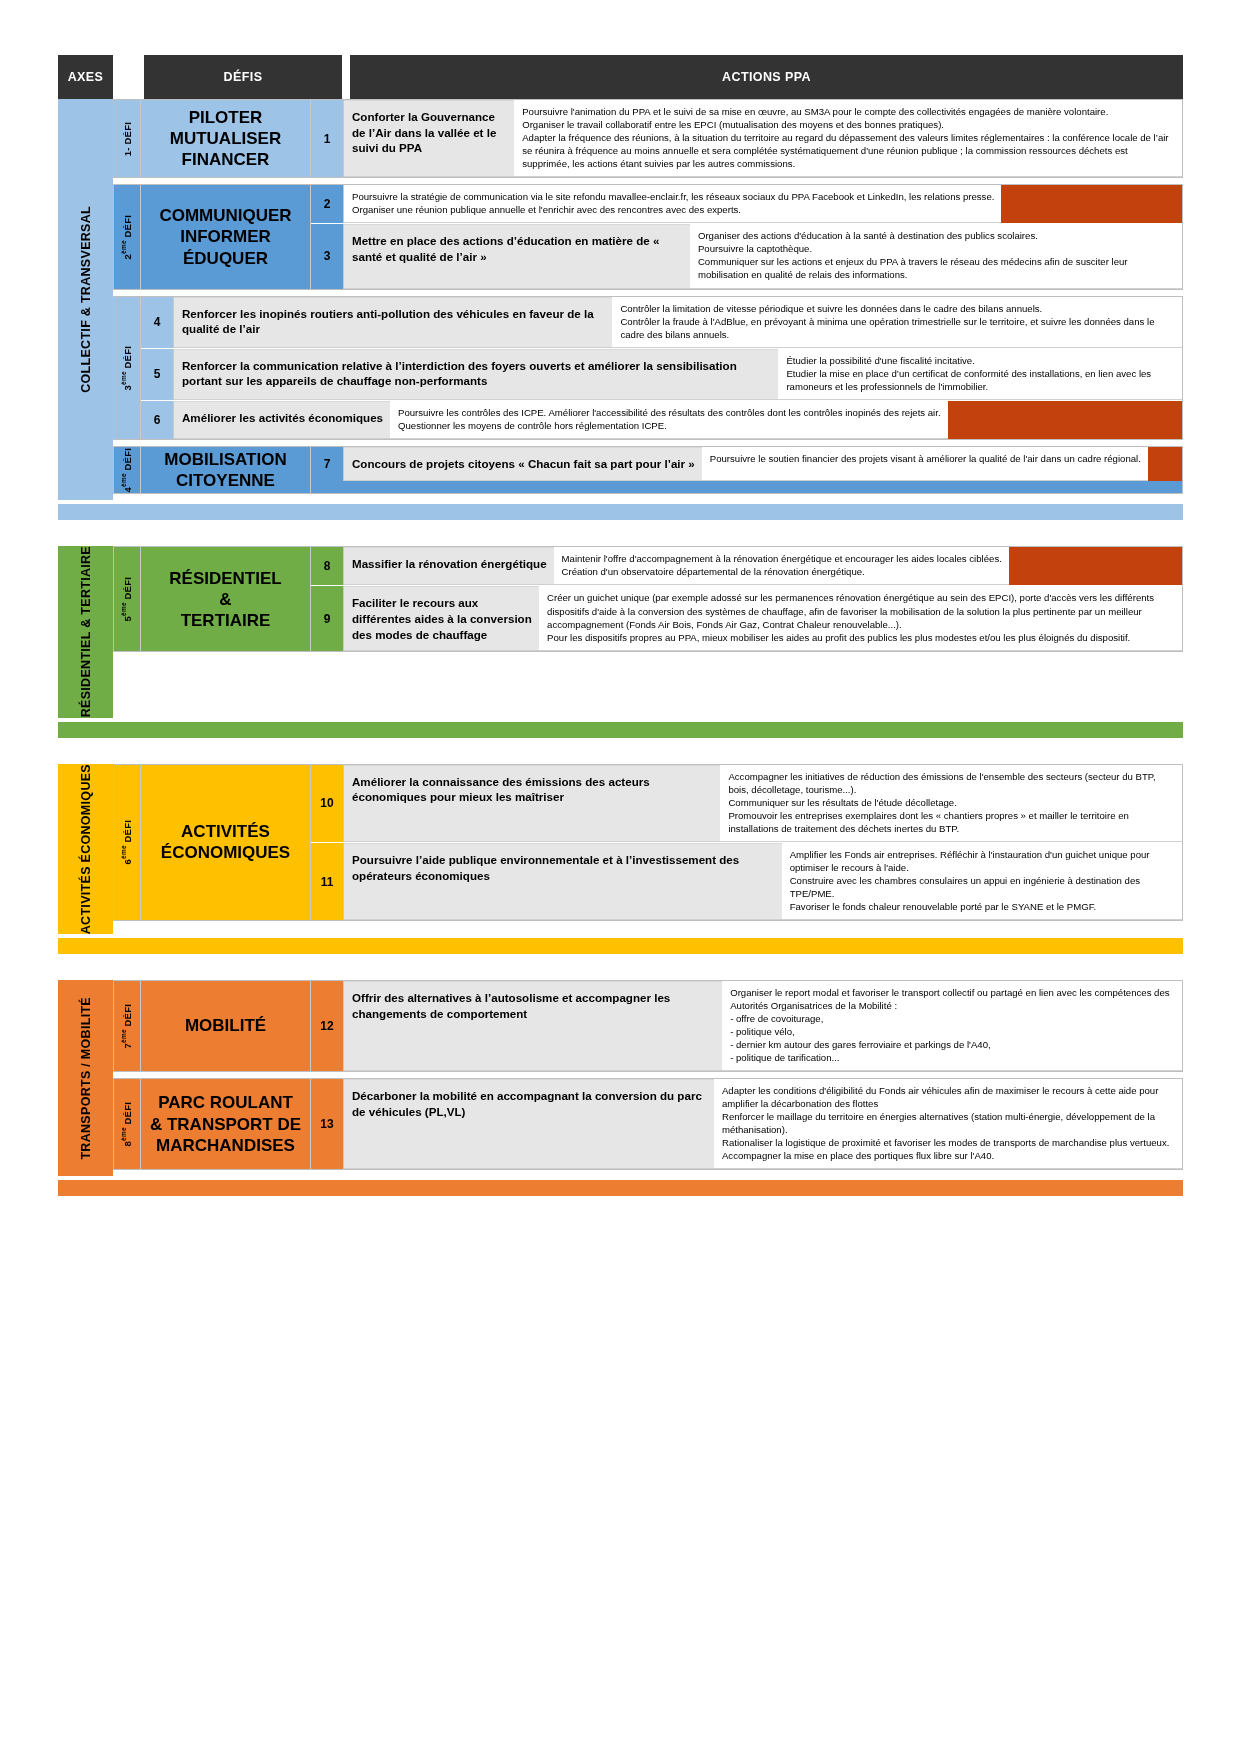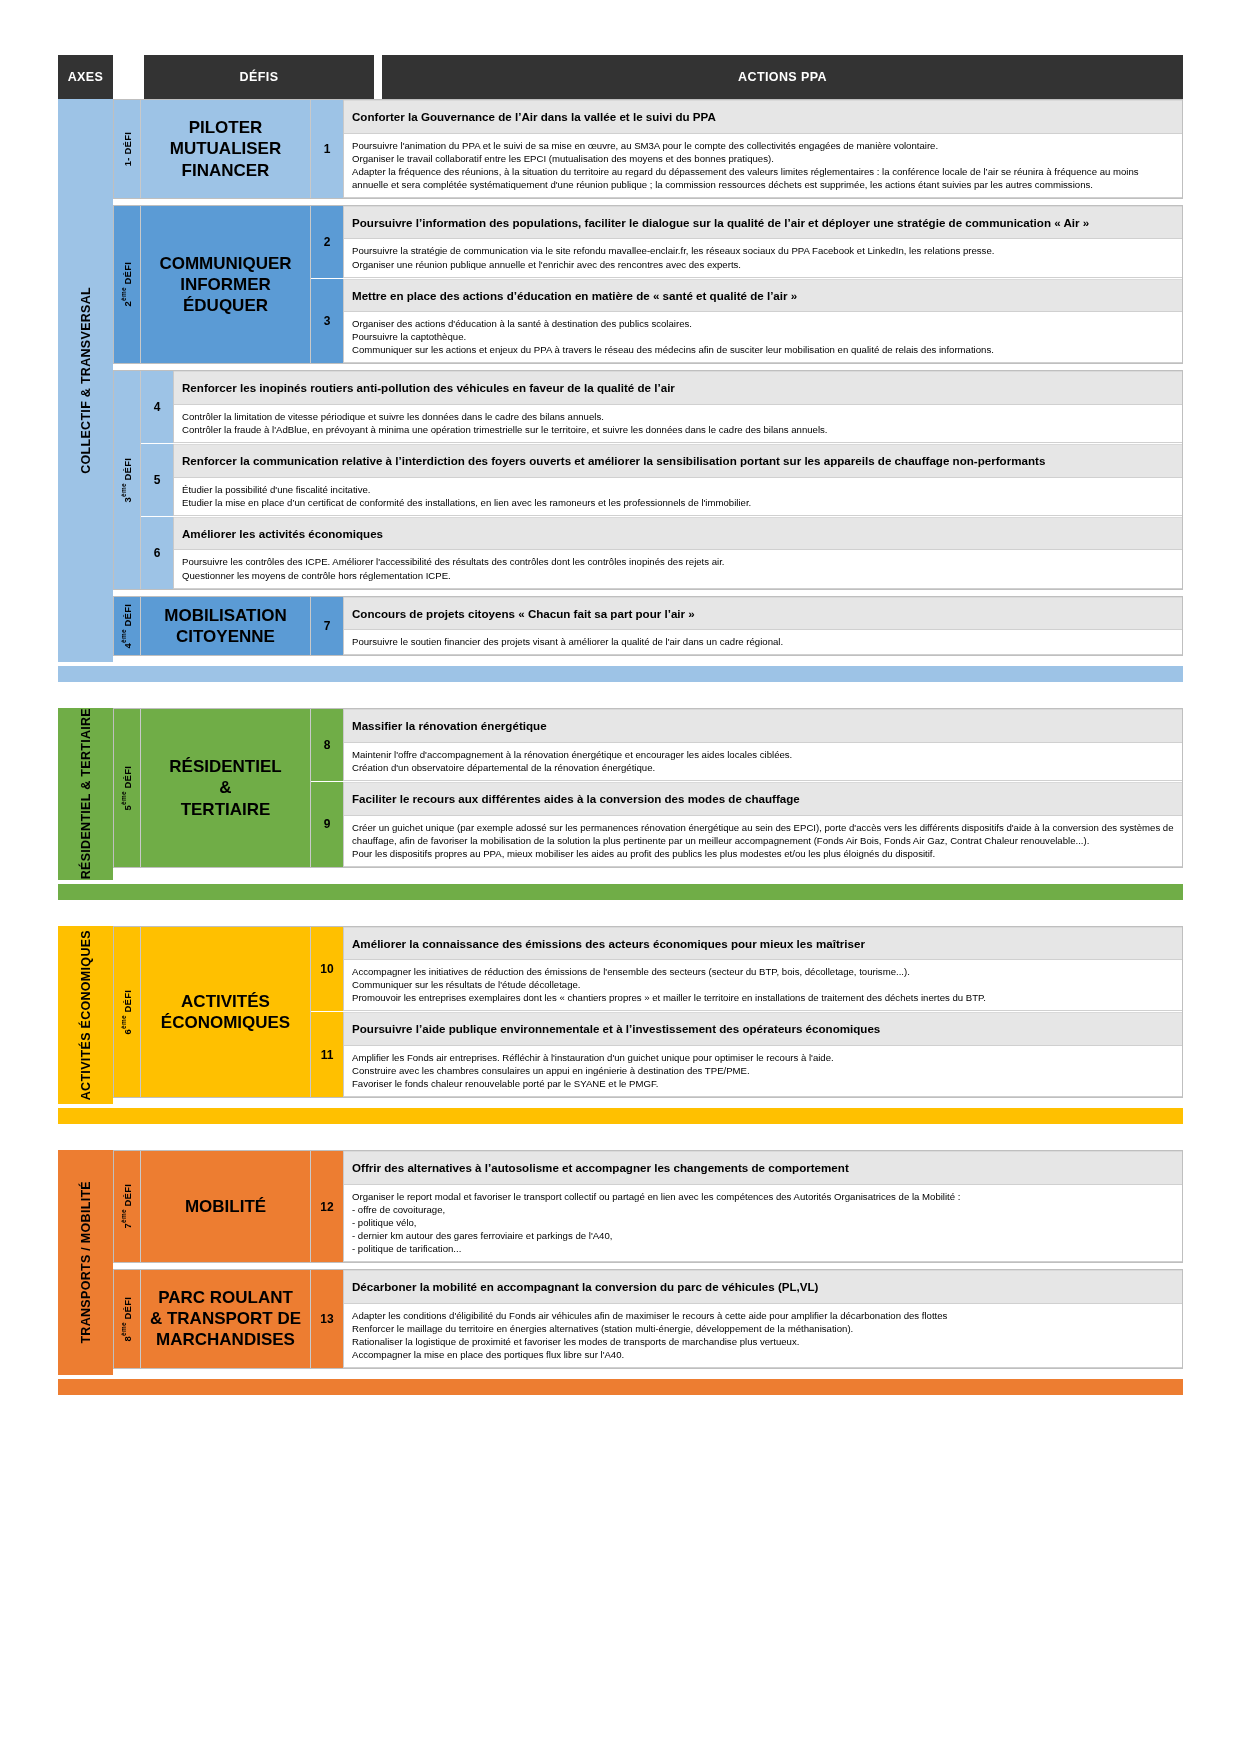--- a/index.html
+++ b/index.html
@@ -32,21 +32,21 @@
     font-weight:bold;
     font-size:12.5px;
     letter-spacing:.4px;
     display:flex;
     align-items:center;
     justify-content:center;
     text-align:center;
   }
   .hdr-axes{width:55px;}
   .hdr-gap1{width:31px;background:transparent;}
-  .hdr-defis{width:230px;}
+  .hdr-defis{width:198px;}
   .hdr-gap2{width:8px;background:transparent;}
   .hdr-actions{flex:1;}
 
   
   .axe-block{
     display:flex;
     align-items:stretch;
     margin-bottom:0;
   }
   .axe-label{
@@ -128,22 +128,22 @@
     display:flex;
     align-items:center;
     justify-content:center;
     font-weight:bold;
     font-size:12px;
     border-right:1px solid #c9c9c9;
   }
   .action-cell{
     flex:1;
     display:flex;
-    flex-direction:column;
-    background:#fef9c3;
+    flex-direction:row;
+    background:#c2410c;
   }
   .action-title{
     background:#e6e6e6;
     font-weight:bold;
     font-size:11.6px;
     line-height:1.35;
     padding:8px 7px 8px 8px;
     border-bottom:1px solid #d0d0d0;
     border-top:1px solid #d9d9d9;
   }
@@ -222,21 +222,20 @@
             </div>
             <div class="defi-group alt">
               <div class="defi-num">
                 <span>2<sup>ème</sup> DÉFI</span>
               </div>
               <div class="defi-name">COMMUNIQUER<br>INFORMER<br>ÉDUQUER</div>
               <div class="actions-col">
                 <div class="action-row">
                   <div class="action-num">2</div>
                   <div class="action-cell">
-                    <div class="action-title">Poursuivre l’information des populations, faciliter le dialogue sur la qualité de l’air et déployer une stratégie de communication « Air »</div>
                     <div class="action-desc">
                       <p>Poursuivre la stratégie de communication via le site refondu mavallee-enclair.fr, les réseaux sociaux du PPA Facebook et LinkedIn, les relations presse.</p>
                       <p>Organiser une réunion publique annuelle et l'enrichir avec des rencontres avec des experts.</p>
                     </div>
                   </div>
                 </div>
                 <div class="action-row">
                   <div class="action-num">3</div>
                   <div class="action-cell">
                     <div class="action-title">Mettre en place des actions d’éducation en matière de « santé et qualité de l’air »</div>

